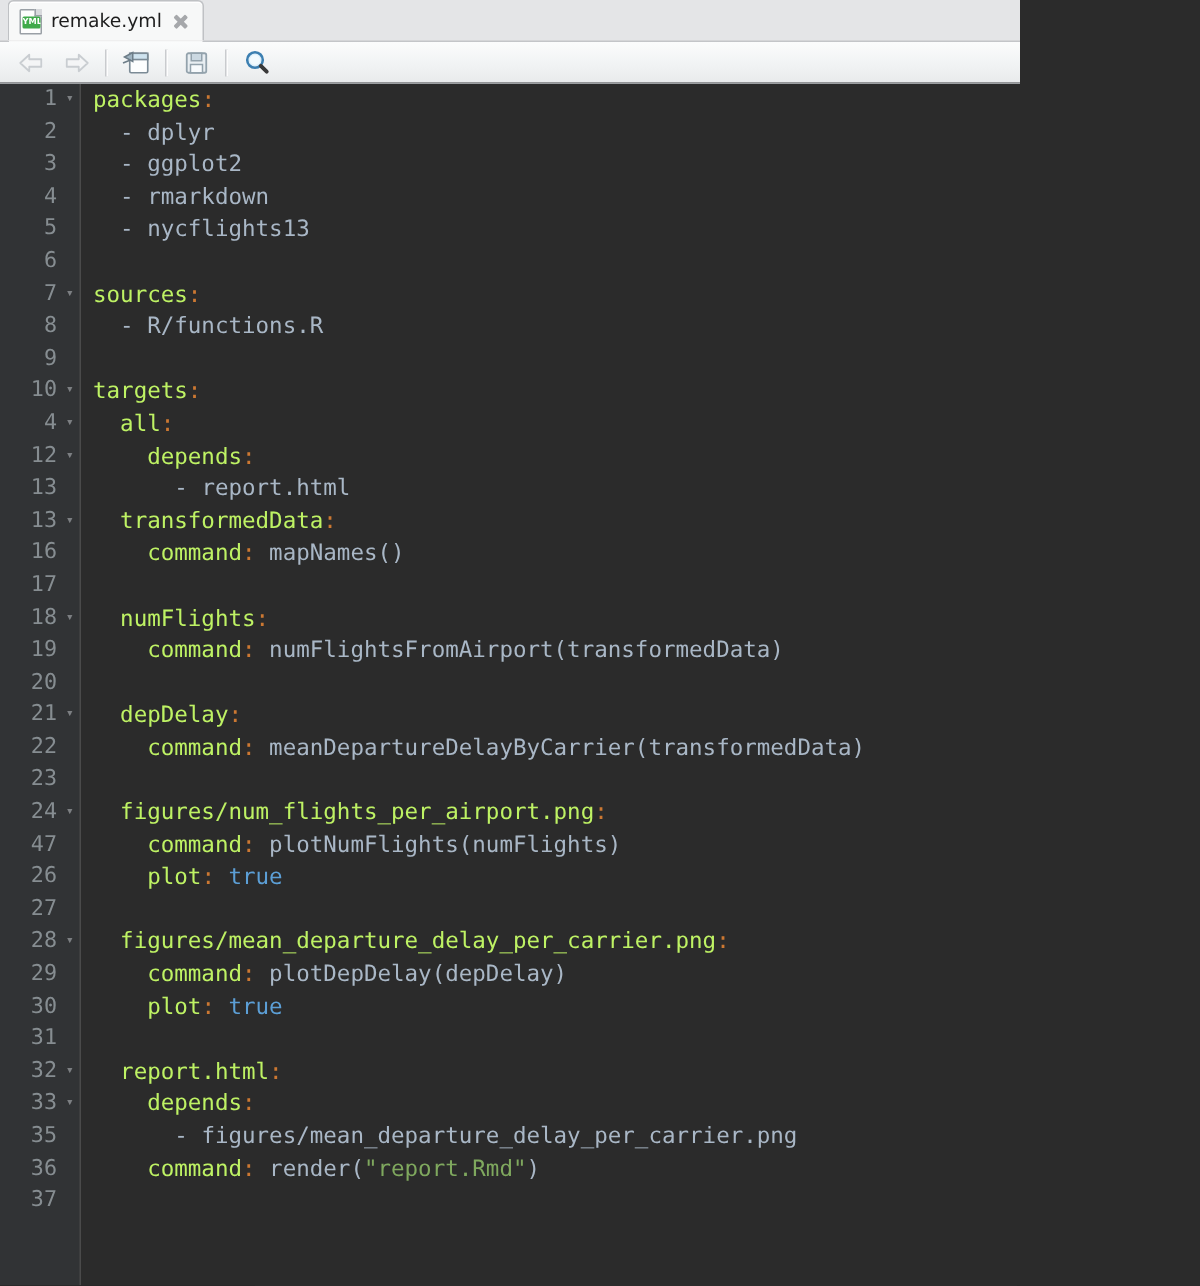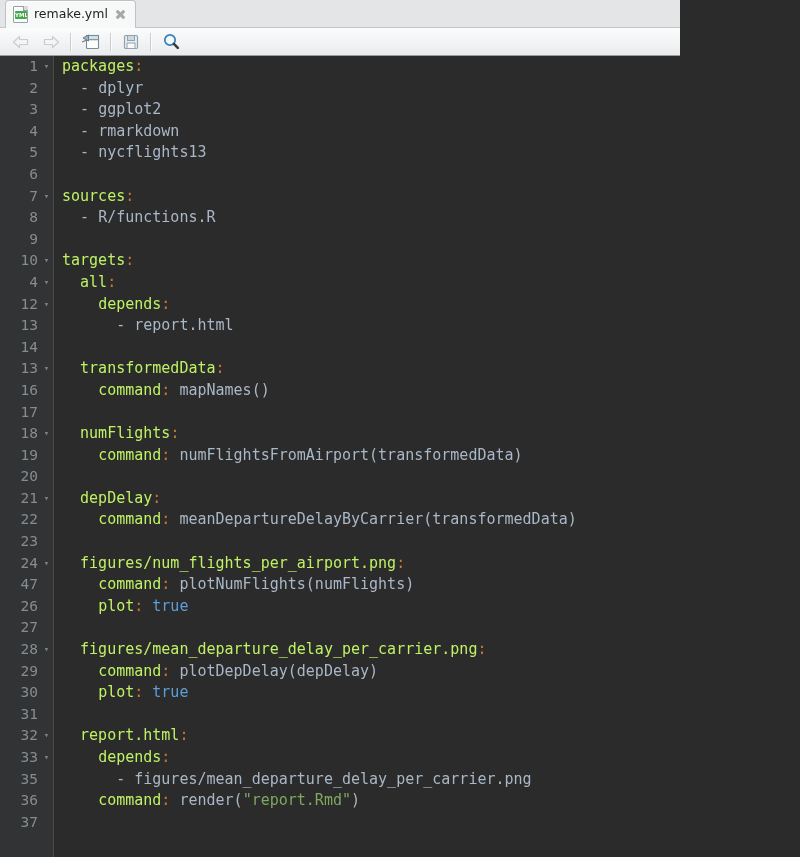--- a/index.html
+++ b/index.html
@@ -292,21 +292,20 @@
         <div class="row"><span class="lnum">4</span><span class="code"><span class="t-plain">  - </span><span class="t-val">rmarkdown</span></span></div>
         <div class="row"><span class="lnum">5</span><span class="code"><span class="t-plain">  - </span><span class="t-val">nycflights13</span></span></div>
         <div class="row"><span class="lnum">6</span><span class="code"></span></div>
         <div class="row"><span class="lnum">7</span><span class="foldmark">▾</span><span class="code"><span class="t-key">sources</span><span class="t-colon">:</span></span></div>
         <div class="row"><span class="lnum">8</span><span class="code"><span class="t-plain">  - </span><span class="t-val">R/functions.R</span></span></div>
         <div class="row"><span class="lnum">9</span><span class="code"></span></div>
         <div class="row"><span class="lnum">10</span><span class="foldmark">▾</span><span class="code"><span class="t-key">targets</span><span class="t-colon">:</span></span></div>
         <div class="row"><span class="lnum">4</span><span class="foldmark">▾</span><span class="code"><span class="t-plain">  </span><span class="t-key">all</span><span class="t-colon">:</span></span></div>
         <div class="row"><span class="lnum">12</span><span class="foldmark">▾</span><span class="code"><span class="t-plain">    </span><span class="t-key">depends</span><span class="t-colon">:</span></span></div>
         <div class="row"><span class="lnum">13</span><span class="code"><span class="t-plain">      - </span><span class="t-val">report.html</span></span></div>
-        <div class="row"><span class="lnum">14</span><span class="code"></span></div>
         <div class="row"><span class="lnum">13</span><span class="foldmark">▾</span><span class="code"><span class="t-plain">  </span><span class="t-key">transformedData</span><span class="t-colon">:</span></span></div>
         <div class="row"><span class="lnum">16</span><span class="code"><span class="t-plain">    </span><span class="t-key">command</span><span class="t-colon">:</span><span class="t-val"> mapNames()</span></span></div>
         <div class="row"><span class="lnum">17</span><span class="code"></span></div>
         <div class="row"><span class="lnum">18</span><span class="foldmark">▾</span><span class="code"><span class="t-plain">  </span><span class="t-key">numFlights</span><span class="t-colon">:</span></span></div>
         <div class="row"><span class="lnum">19</span><span class="code"><span class="t-plain">    </span><span class="t-key">command</span><span class="t-colon">:</span><span class="t-val"> numFlightsFromAirport(transformedData)</span></span></div>
         <div class="row"><span class="lnum">20</span><span class="code"></span></div>
         <div class="row"><span class="lnum">21</span><span class="foldmark">▾</span><span class="code"><span class="t-plain">  </span><span class="t-key">depDelay</span><span class="t-colon">:</span></span></div>
         <div class="row"><span class="lnum">22</span><span class="code"><span class="t-plain">    </span><span class="t-key">command</span><span class="t-colon">:</span><span class="t-val"> meanDepartureDelayByCarrier(transformedData)</span></span></div>
         <div class="row"><span class="lnum">23</span><span class="code"></span></div>
         <div class="row"><span class="lnum">24</span><span class="foldmark">▾</span><span class="code"><span class="t-plain">  </span><span class="t-key">figures/num_flights_per_airport.png</span><span class="t-colon">:</span></span></div>

